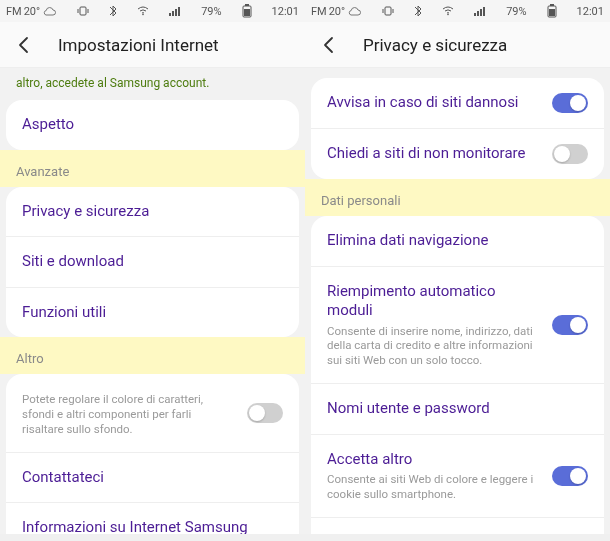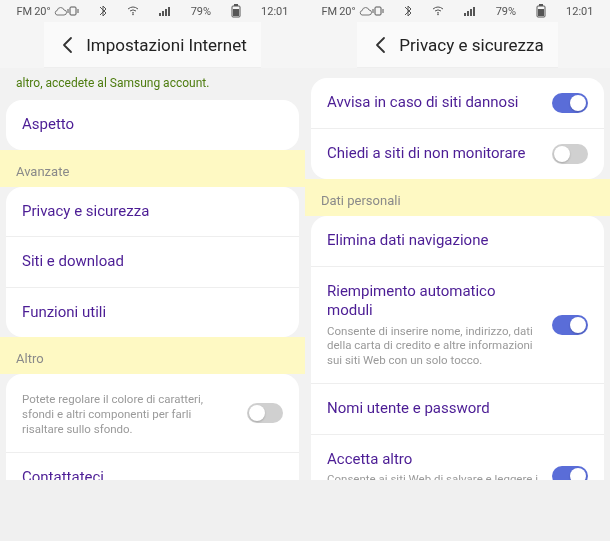--- a/index.html
+++ b/index.html
@@ -6,47 +6,46 @@
   body {
     font-family: -apple-system, Roboto, "Helvetica Neue", Arial, sans-serif;
     background: #f0f0f0;
     display: flex;
     width: 610px;
     height: 541px;
     overflow: hidden;
   }
   .screen {
     width: 305px;
-    height: 480px;
+    height: 534px;
     background: #f5f5f5;
     display: flex;
     flex-direction: column;
     overflow: hidden;
-    align-items: center;
   }
   .status-bar {
     height: 22px;
     background: #f5f5f5;
     display: flex;
     align-items: center;
     justify-content: space-between;
     padding: 0 6px;
     font-size: 11px;
     color: #555;
   }
   .status-left { display: flex; align-items: center; gap: 2px; }
   .status-right { display: flex; align-items: center; gap: 20px; }
   .status-icon { display: inline-flex; }
   .header {
     height: 46px;
     background: #fafafa;
     display: flex;
     align-items: center;
     padding: 0 14px;
-    gap: 8px;
+    gap: 24px;
     border-bottom: 1px solid #eee;
   }
   .back-icon { display: flex; align-items: center; cursor: pointer; }
   .header-title {
     font-size: 17px;
     color: #222;
     font-weight: 400;
   }
   .content {
     flex: 1;
@@ -325,21 +324,21 @@
         <div class="toggle on"></div>
       </div>
       <div class="list-item">
         <div class="item-text">
             <div class="item-title">Nomi utente e password</div>
           </div>
       </div>
       <div class="list-item">
         <div class="item-text">
           <div class="item-title">Accetta altro</div>
-          <div class="item-sub">Consente ai siti Web di salvare e leggere i cookie sullo smartphone.</div>
+          <div class="item-sub">Consente ai siti Web di colore e leggere i cookie sullo smartphone.</div>
         </div>
         <div class="toggle on"></div>
       </div>
       <div class="list-item">
         <div class="item-text">
             <div class="item-title">Impostazioni Modalità segreta</div>
           </div>
       </div>
     </div>
   </div>

